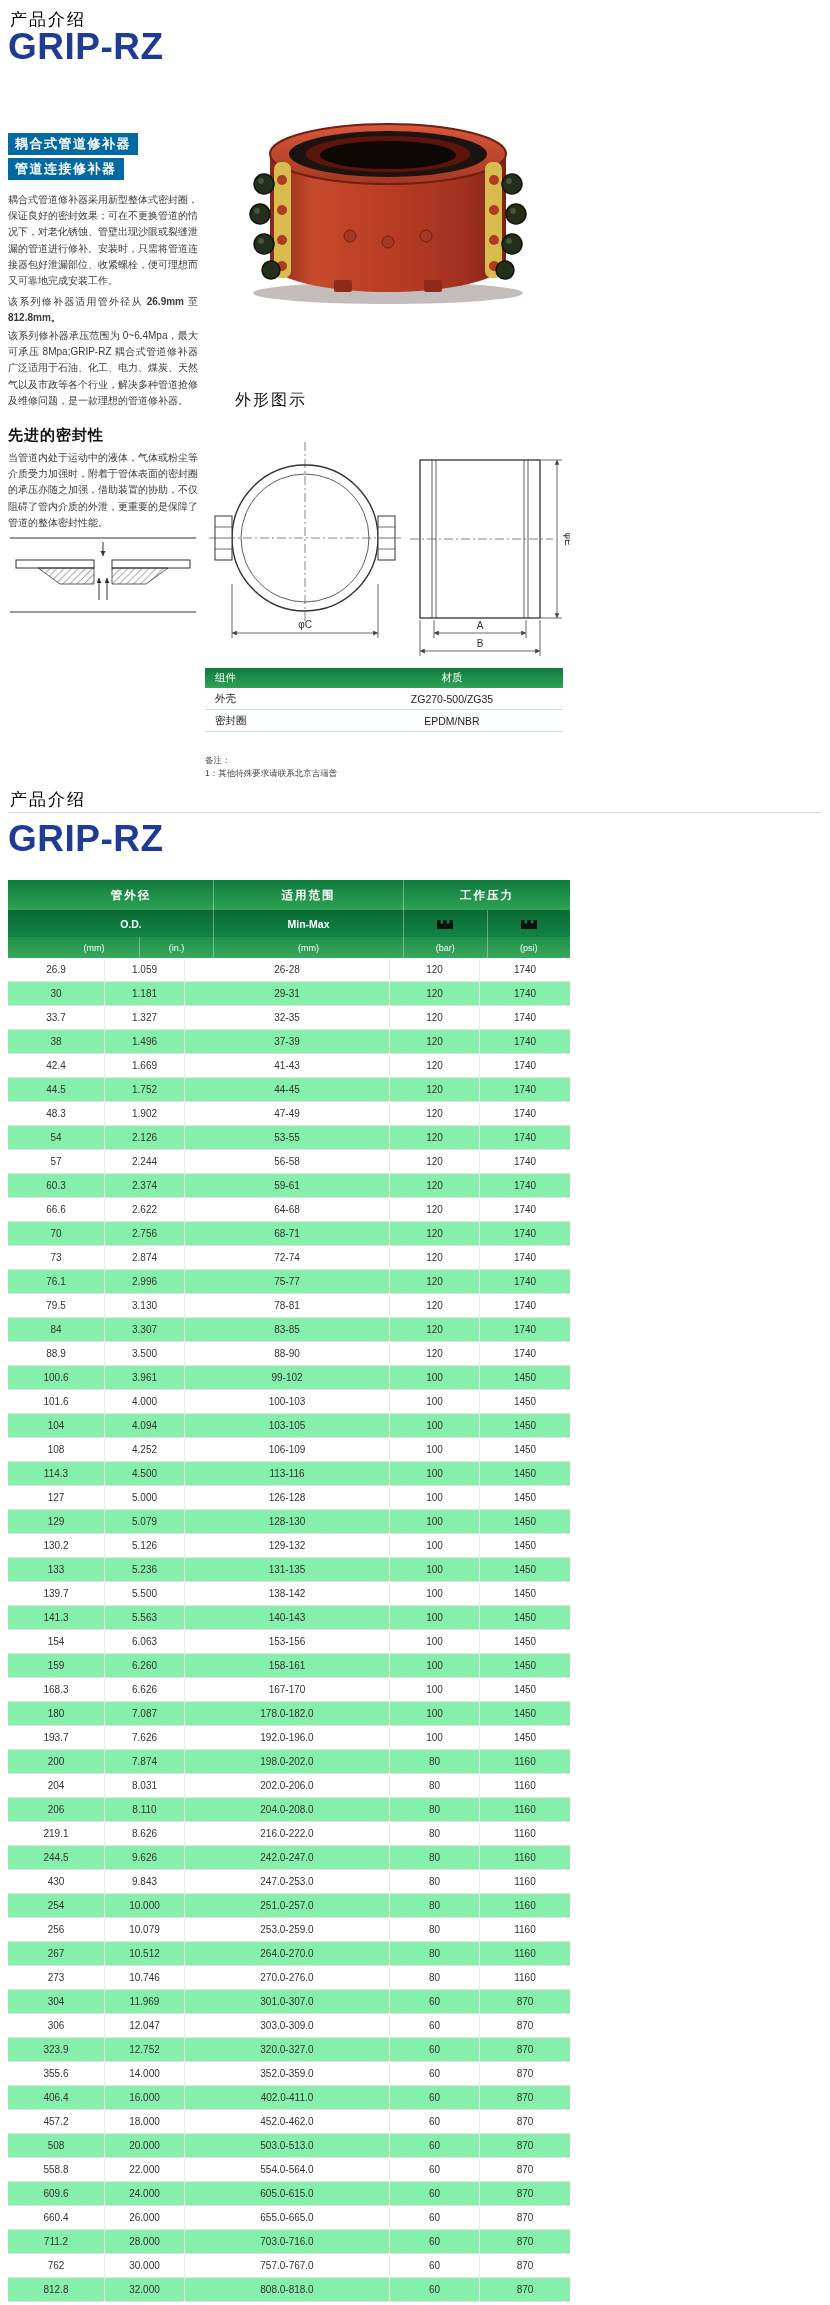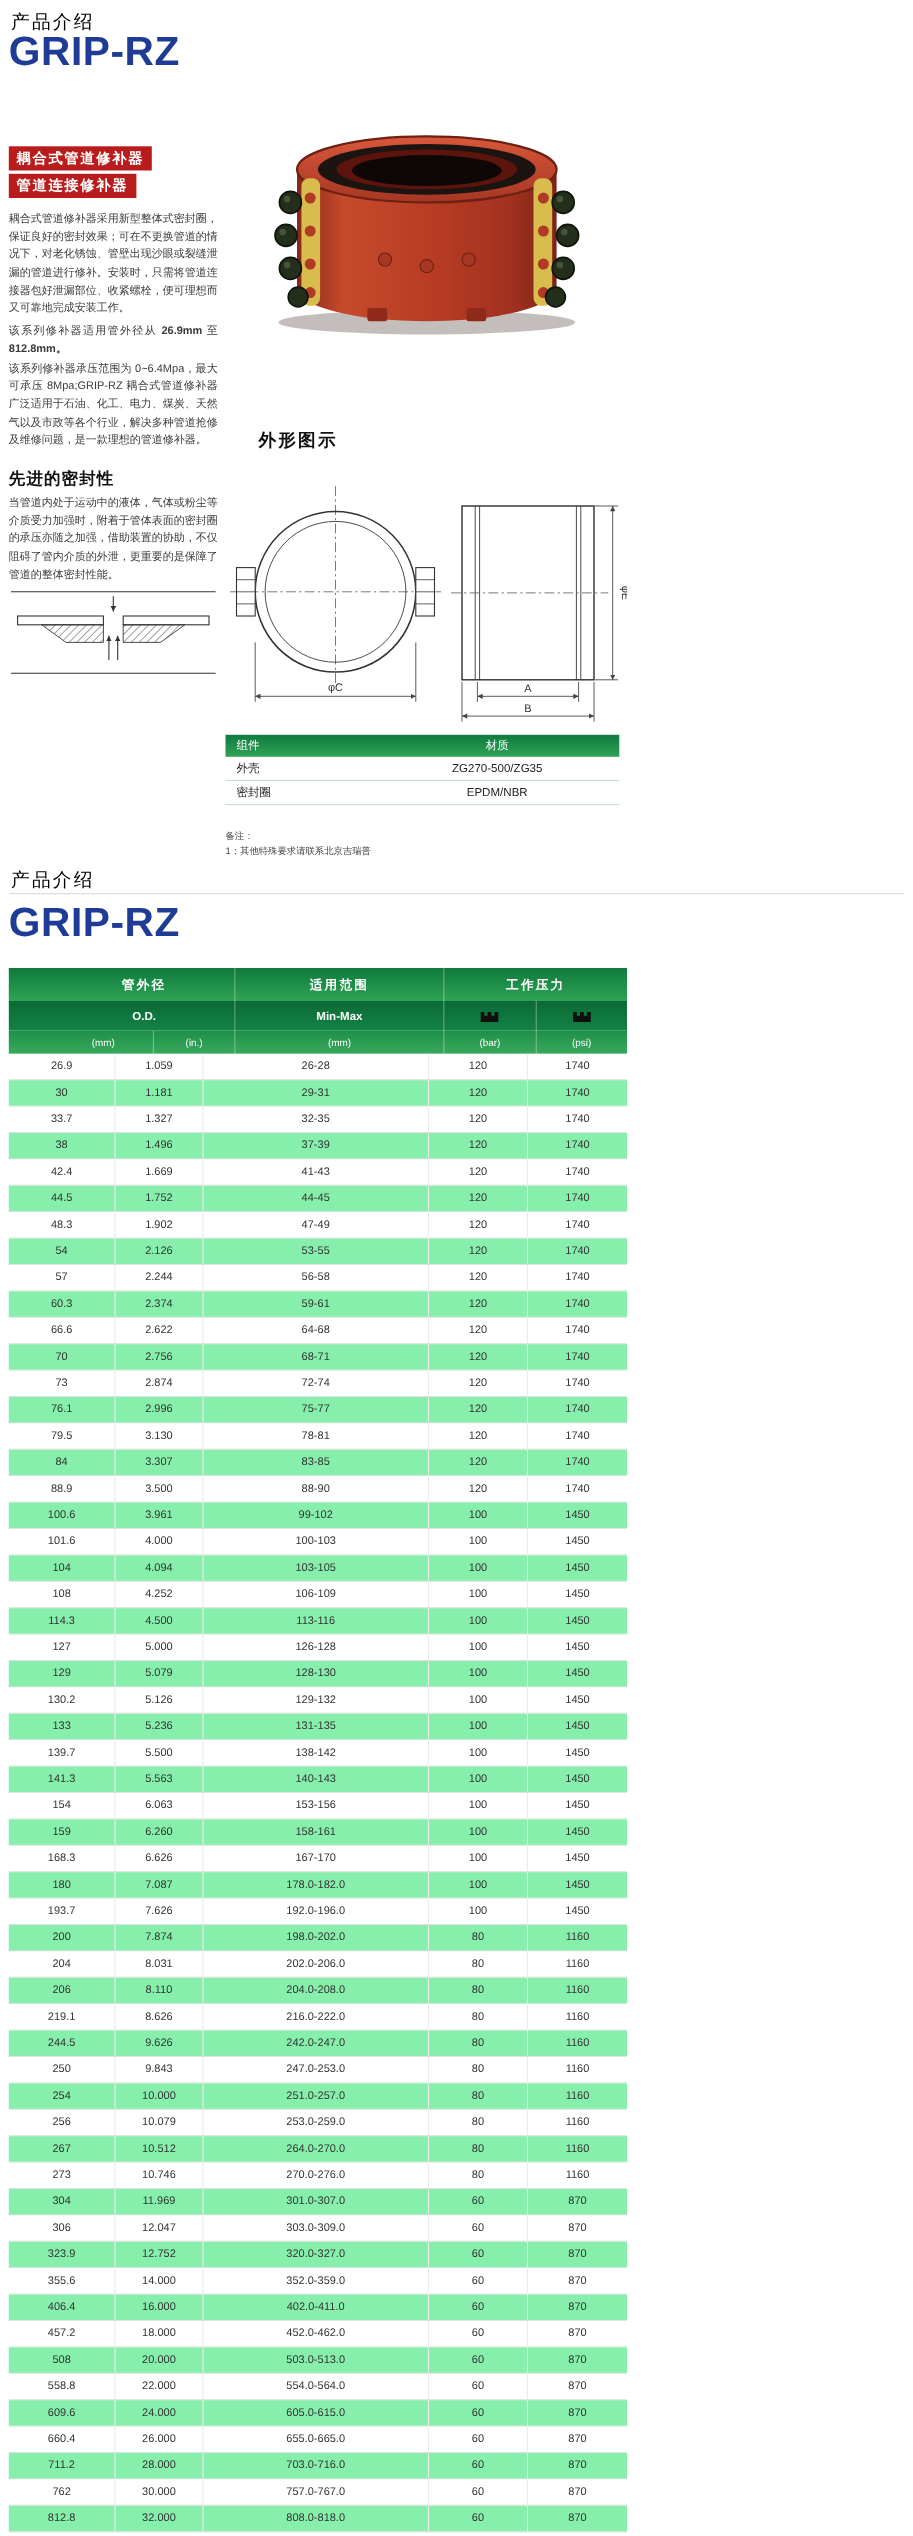--- a/index.html
+++ b/index.html
@@ -1,25 +1,25 @@
 <!DOCTYPE html>
 <html><head>
 <meta charset="utf-8">
 <style>
   html,body{margin:0;padding:0;}
   body{width:830px;height:2305px;background:#ffffff;position:relative;
        font-family:"Liberation Sans","DejaVu Sans",sans-serif;color:#222;overflow:hidden;}
   .abs{position:absolute;}
   .kicker{font-size:17px;color:#000;letter-spacing:2px;}
   .brand{font-size:37px;font-weight:bold;color:#1e3c96;letter-spacing:0.5px;}
-  .badge{display:block;width:fit-content;background:#b91c1c;color:#fff;font-size:13px;
+  .badge{display:block;width:fit-content;background:#0369a1;color:#fff;font-size:13px;
          font-weight:bold;padding:2px 7px;margin-bottom:3px;letter-spacing:1.5px;}
   .body-text{font-size:10px;line-height:1.62;color:#3a3a3a;text-align:justify;margin:0;}
   .sec-head{font-size:15px;font-weight:bold;color:#111;letter-spacing:1px;}
-  .outline-head{font-size:16px;font-weight:bold;color:#111;letter-spacing:2px;}
+  .outline-head{font-size:16px;font-weight:normal;color:#111;letter-spacing:2px;}
   .divider{background:#d8d8d8;height:1px;}
   
   .mat-head{display:flex;height:20px;background:linear-gradient(180deg,#0f7a3e,#2fa355);
             color:#fff;align-items:center;font-size:10.5px;}
   .mat-head .h1{width:38%;padding-left:10px;box-sizing:border-box;}
   .mat-head .h2{width:62%;text-align:center;}
   .mat-row{display:flex;height:21px;align-items:center;border-bottom:1px solid #bfe3cc;font-size:10.5px;}
   .mat-row .c1{width:38%;padding-left:10px;box-sizing:border-box;color:#222;}
   .mat-row .c2{width:62%;text-align:center;color:#222;}
   .note{font-size:8.5px;color:#444;line-height:1.5;}
@@ -522,21 +522,21 @@
         <div class="spec-cell c4w">1160</div>
       </div>
       <div class="spec-row alt">
         <div class="spec-cell c0">244.5</div>
         <div class="spec-cell c1w">9.626</div>
         <div class="spec-cell c2w">242.0-247.0</div>
         <div class="spec-cell c3w">80</div>
         <div class="spec-cell c4w">1160</div>
       </div>
       <div class="spec-row">
-        <div class="spec-cell c0">250</div>
+        <div class="spec-cell c0">430</div>
         <div class="spec-cell c1w">9.843</div>
         <div class="spec-cell c2w">247.0-253.0</div>
         <div class="spec-cell c3w">80</div>
         <div class="spec-cell c4w">1160</div>
       </div>
       <div class="spec-row alt">
         <div class="spec-cell c0">254</div>
         <div class="spec-cell c1w">10.000</div>
         <div class="spec-cell c2w">251.0-257.0</div>
         <div class="spec-cell c3w">80</div>

